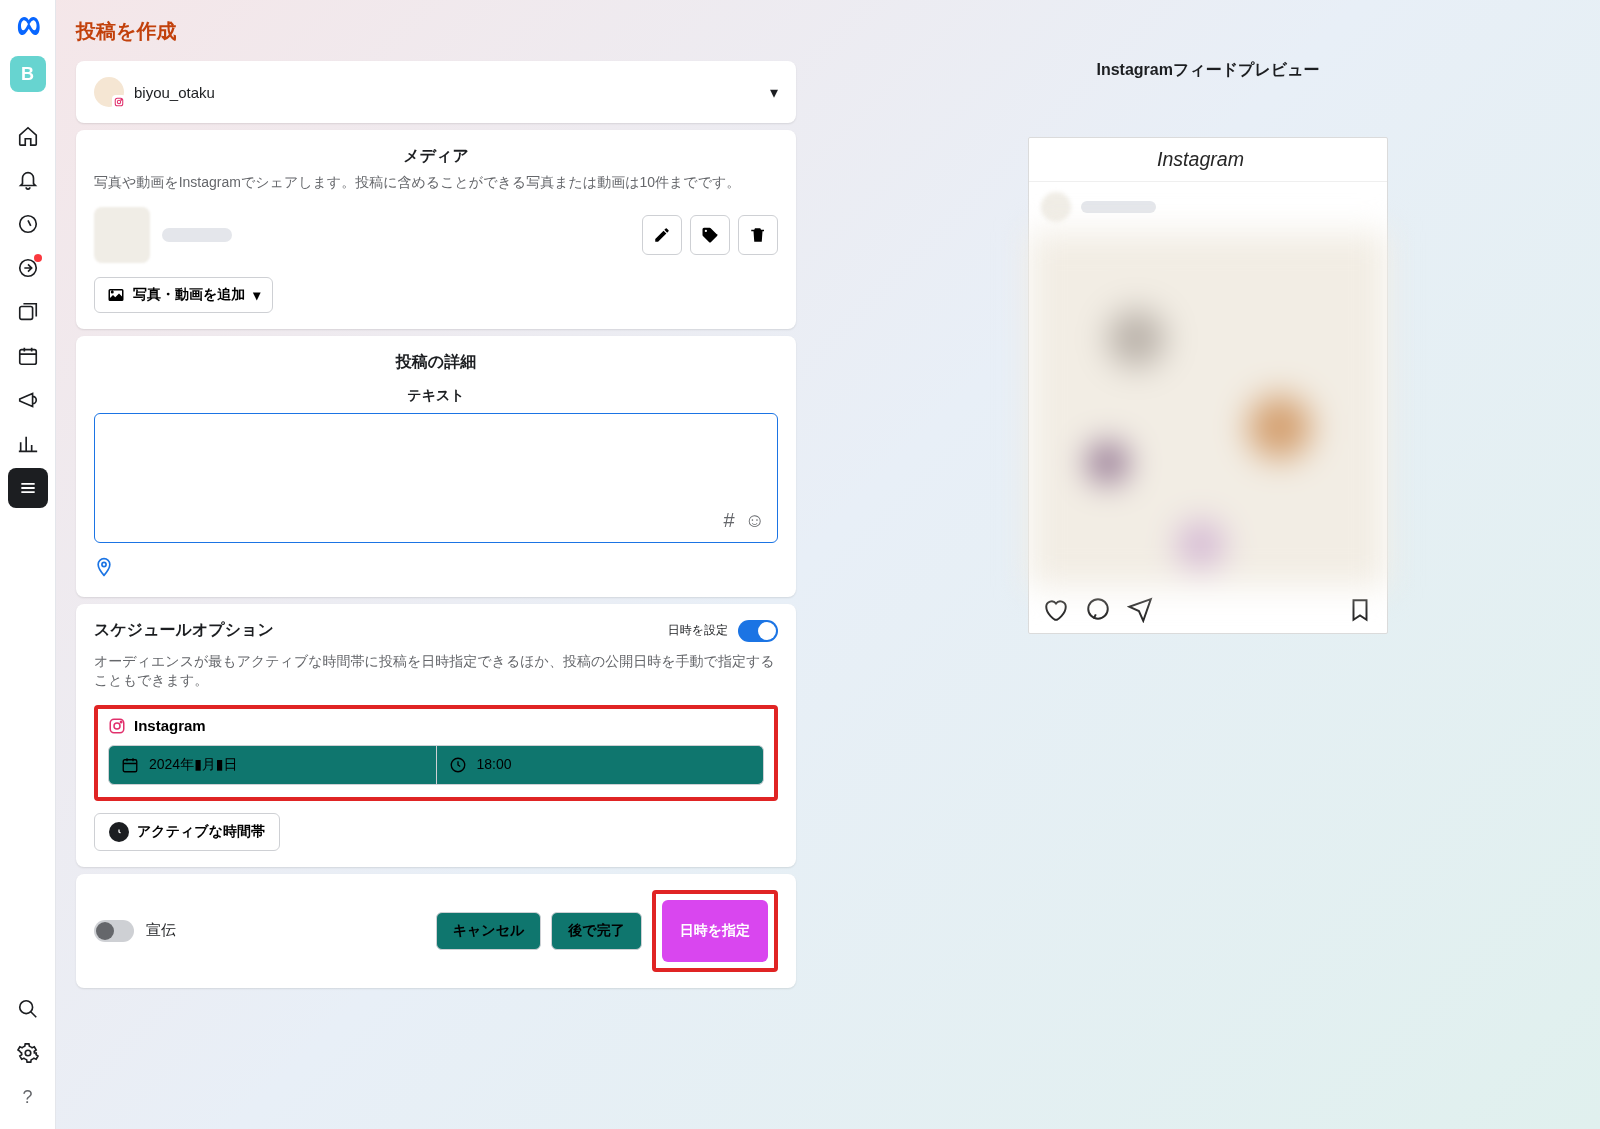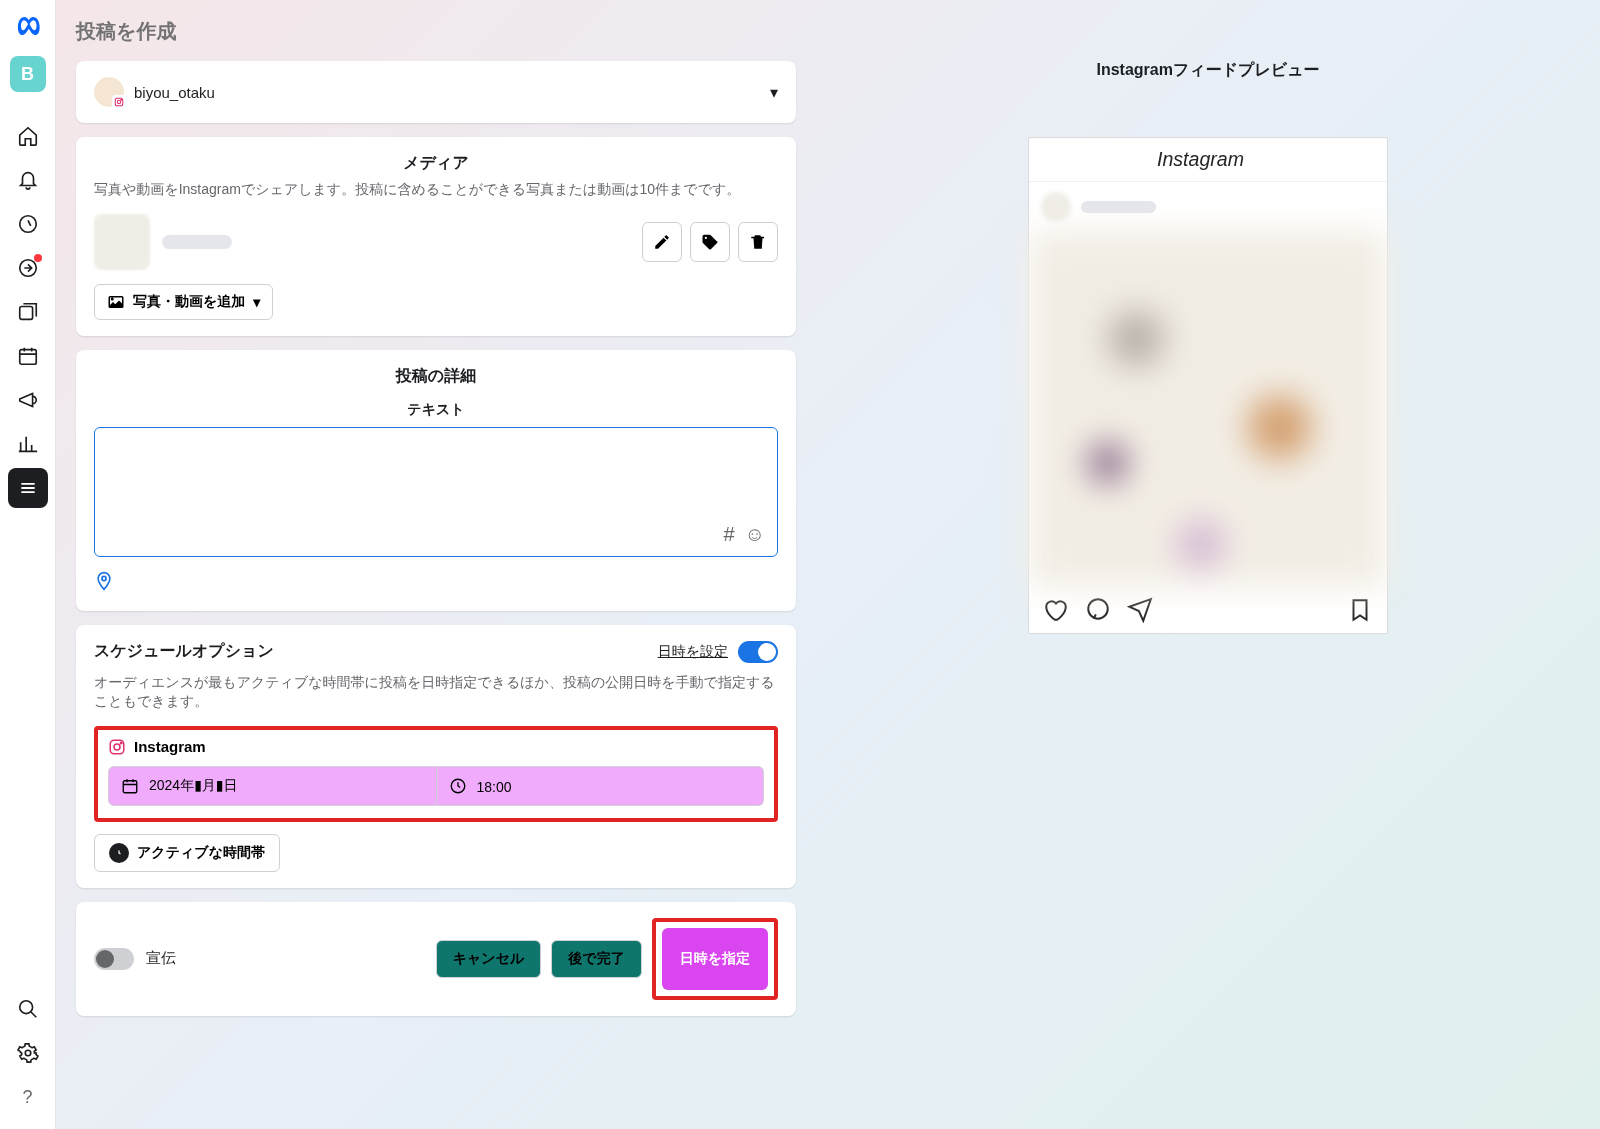--- a/index.html
+++ b/index.html
@@ -9,23 +9,23 @@
 .sidebar-avatar { width: 36px; height: 36px; border-radius: 8px; background: #67d4d0; display: flex; align-items: center; justify-content: center; color: #fff; font-weight: 700; font-size: 18px; margin-bottom: 20px; }
 .sidebar-icon { width: 40px; height: 40px; display: flex; align-items: center; justify-content: center; border-radius: 8px; cursor: pointer; color: #1c1e21; position: relative; }
 .sidebar-icon.active { background: #1c1e21; color: #fff; }
 .sidebar-bottom { margin-top: auto; margin-bottom: 12px; display: flex; flex-direction: column; align-items: center; gap: 4px; }
 .red-dot { position: absolute; top: 6px; right: 6px; width: 8px; height: 8px; border-radius: 50%; background: #fa383e; }
 
 .main { flex: 1; display: flex; }
 .left-panel { width: 760px; padding: 18px 20px 0 20px; overflow-y: auto; height: 1129px; }
 .left-panel::-webkit-scrollbar { width: 10px; }
 .left-panel::-webkit-scrollbar-thumb { background: rgba(0,0,0,0.2); border-radius: 5px; }
-.page-title { font-size: 20px; font-weight: 700; color: #737373; margin-bottom: 16px; }
-
-.card { background: #fff; border-radius: 8px; box-shadow: 0 1px 2px rgba(0,0,0,0.1); margin-bottom: 14px; padding: 16px 18px; }
+.page-title { font-size: 20px; font-weight: 700; color: #c2410c; margin-bottom: 16px; }
+
+.card { background: #fff; border-radius: 8px; box-shadow: 0 1px 2px rgba(0,0,0,0.1); margin-bottom: 7px; padding: 16px 18px; }
 .account-select { display: flex; align-items: center; gap: 10px; cursor: pointer; }
 .account-avatar { width: 30px; height: 30px; border-radius: 50%; background: #f5e6d3; position: relative; }
 .ig-badge { position: absolute; bottom: -2px; right: -2px; width: 14px; height: 14px; border-radius: 4px; background: #fff; display: flex; align-items: center; justify-content: center; }
 .account-name { font-size: 15px; color: #1c1e21; flex: 1; }
 .dropdown-caret { color: #1c1e21; }
 
 .section-title { font-size: 16px; font-weight: 600; color: #1c1e21; margin-bottom: 6px; text-align: center; }
 .section-desc { font-size: 14px; color: #65676b; line-height: 1.4; margin-bottom: 14px; }
 
 .media-row { display: flex; align-items: center; gap: 12px; margin-bottom: 14px; }
@@ -37,29 +37,29 @@
 
 .add-media-btn { display: inline-flex; align-items: center; gap: 8px; border: 1px solid #ced0d4; border-radius: 6px; background: #fff; padding: 8px 12px; font-size: 14px; font-weight: 600; cursor: pointer; }
 
 .field-label { font-size: 14px; font-weight: 600; color: #1c1e21; margin-bottom: 8px; }
 .textarea-wrap { border: 1.5px solid #1b74e4; border-radius: 6px; padding: 10px 12px; min-height: 130px; position: relative; display: flex; flex-direction: column; }
 .textarea-wrap textarea { border: none; outline: none; resize: none; flex: 1; font-size: 15px; font-family: inherit; }
 .textarea-tools { display: flex; justify-content: flex-end; gap: 10px; color: #65676b; font-size: 20px; }
 .location-icon { margin-top: 14px; color: #1b74e4; }
 
 .schedule-header { display: flex; align-items: center; justify-content: space-between; margin-bottom: 10px; }
-.toggle-label { font-size: 14px; color: #1c1e21; text-decoration: underline; }
+.toggle-label { font-size: 12px; color: #1c1e21; }
 .toggle { width: 40px; height: 22px; border-radius: 11px; background: #1b74e4; position: relative; cursor: pointer; }
 .toggle-knob { position: absolute; right: 2px; top: 2px; width: 18px; height: 18px; border-radius: 50%; background: #fff; }
 
 .highlight-box { border: 4px solid #e02424; border-radius: 4px; padding: 8px 10px 12px 10px; margin-bottom: 12px; }
 .ig-row { display: flex; align-items: center; gap: 8px; margin-bottom: 10px; }
 .ig-label { font-size: 15px; font-weight: 700; }
 .datetime-row { display: flex; gap: 0; }
-.dt-input { flex: 1; border: 1px solid #ced0d4; padding: 10px 12px; display: flex; align-items: flex-end; gap: 10px; font-size: 14px; background: #f0abfc; cursor: pointer; }
+.dt-input { flex: 1; border: 1px solid #ced0d4; padding: 10px 12px; display: flex; align-items: flex-start; gap: 10px; font-size: 14px; background: #0f766e; cursor: pointer; }
 .dt-input:first-child { border-radius: 6px 0 0 6px; }
 .dt-input:last-child { border-radius: 0 6px 6px 0; border-left: none; }
 
 .active-time-btn { display: inline-flex; align-items: center; gap: 8px; border: 1px solid #ced0d4; border-radius: 6px; background: #fff; padding: 8px 14px; font-size: 14px; font-weight: 600; cursor: pointer; }
 .clock-circle { width: 20px; height: 20px; border-radius: 50%; background: #1c1e21; display: flex; align-items: center; justify-content: center; }
 
 .footer-card { display: flex; align-items: center; gap: 12px; }
 .promo-toggle { width: 40px; height: 22px; border-radius: 11px; background: #ced0d4; position: relative; cursor: pointer; }
 .promo-knob { position: absolute; left: 2px; top: 2px; width: 18px; height: 18px; border-radius: 50%; background: #65676b; }
 .promo-label { font-size: 15px; color: #1c1e21; flex: 1; }

